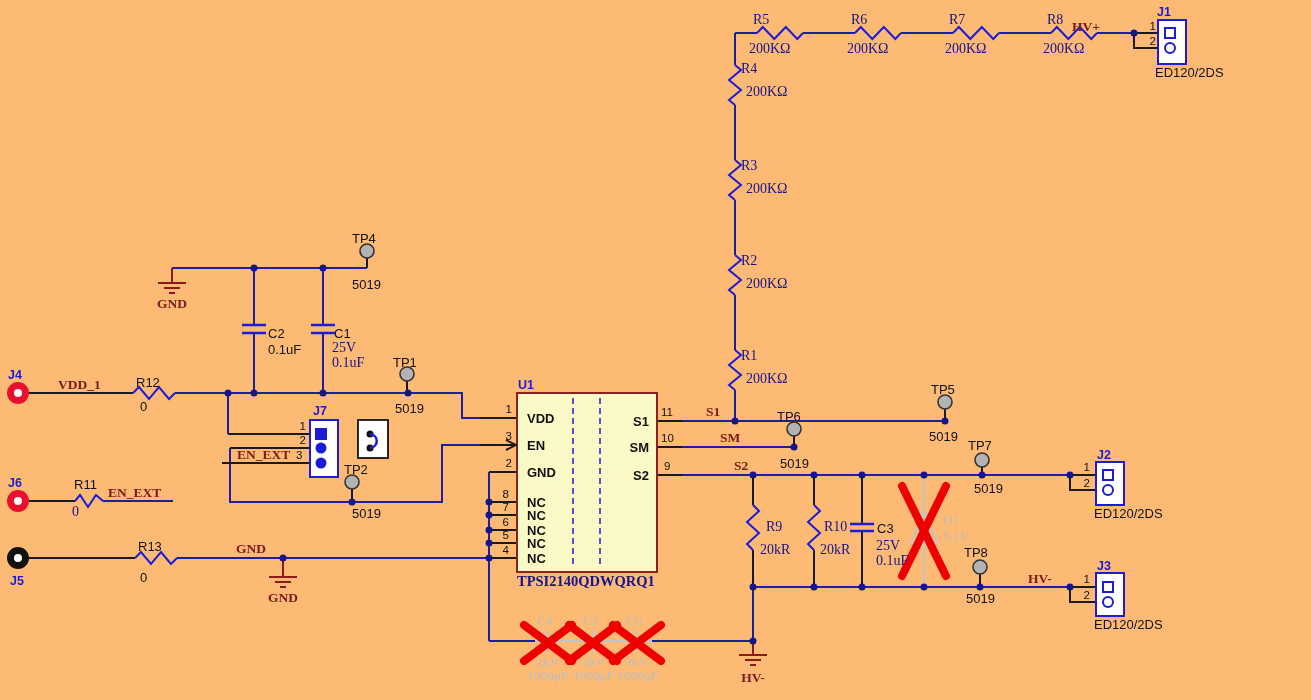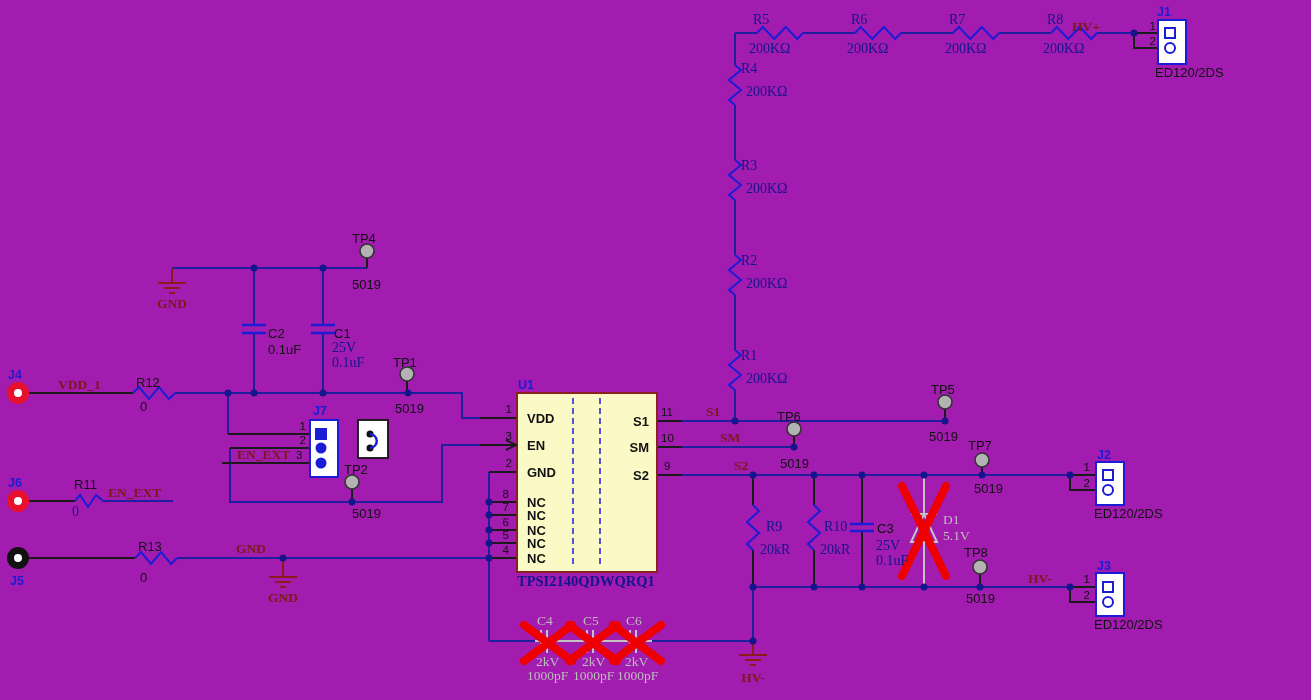--- a/index.html
+++ b/index.html
@@ -1,16 +1,16 @@
 <!DOCTYPE html>
 <html><head>
 <meta charset="utf-8">
 <style>
   html,body{margin:0;padding:0;background:#ffffff;}
-  #canvas{position:relative;width:1311px;height:700px;background:#a21caf;overflow:hidden;}
+  #canvas{position:relative;width:1311px;height:700px;background:#fdba74;overflow:hidden;}
   svg{position:absolute;left:0;top:0;}
   text{white-space:pre;}
   .w  {stroke:#1f1f9e;stroke-width:2;fill:none;}
   .wb {stroke:#1a1a1a;stroke-width:2;fill:none;}
   .rz {stroke:#1c1cd6;stroke-width:2;fill:none;}
   .cap{stroke:#1c1cd6;stroke-width:2.5;fill:none;}
   .gnd{stroke:#8b1a1a;stroke-width:2;fill:none;}
   .dnp{stroke:#c3c3c3;stroke-width:2;fill:none;}
   .dnpx{stroke:#ee0000;stroke-width:8;stroke-linecap:round;fill:none;}
   .tb {font-family:"Liberation Serif",serif;font-size:14px;fill:#14148c;}

